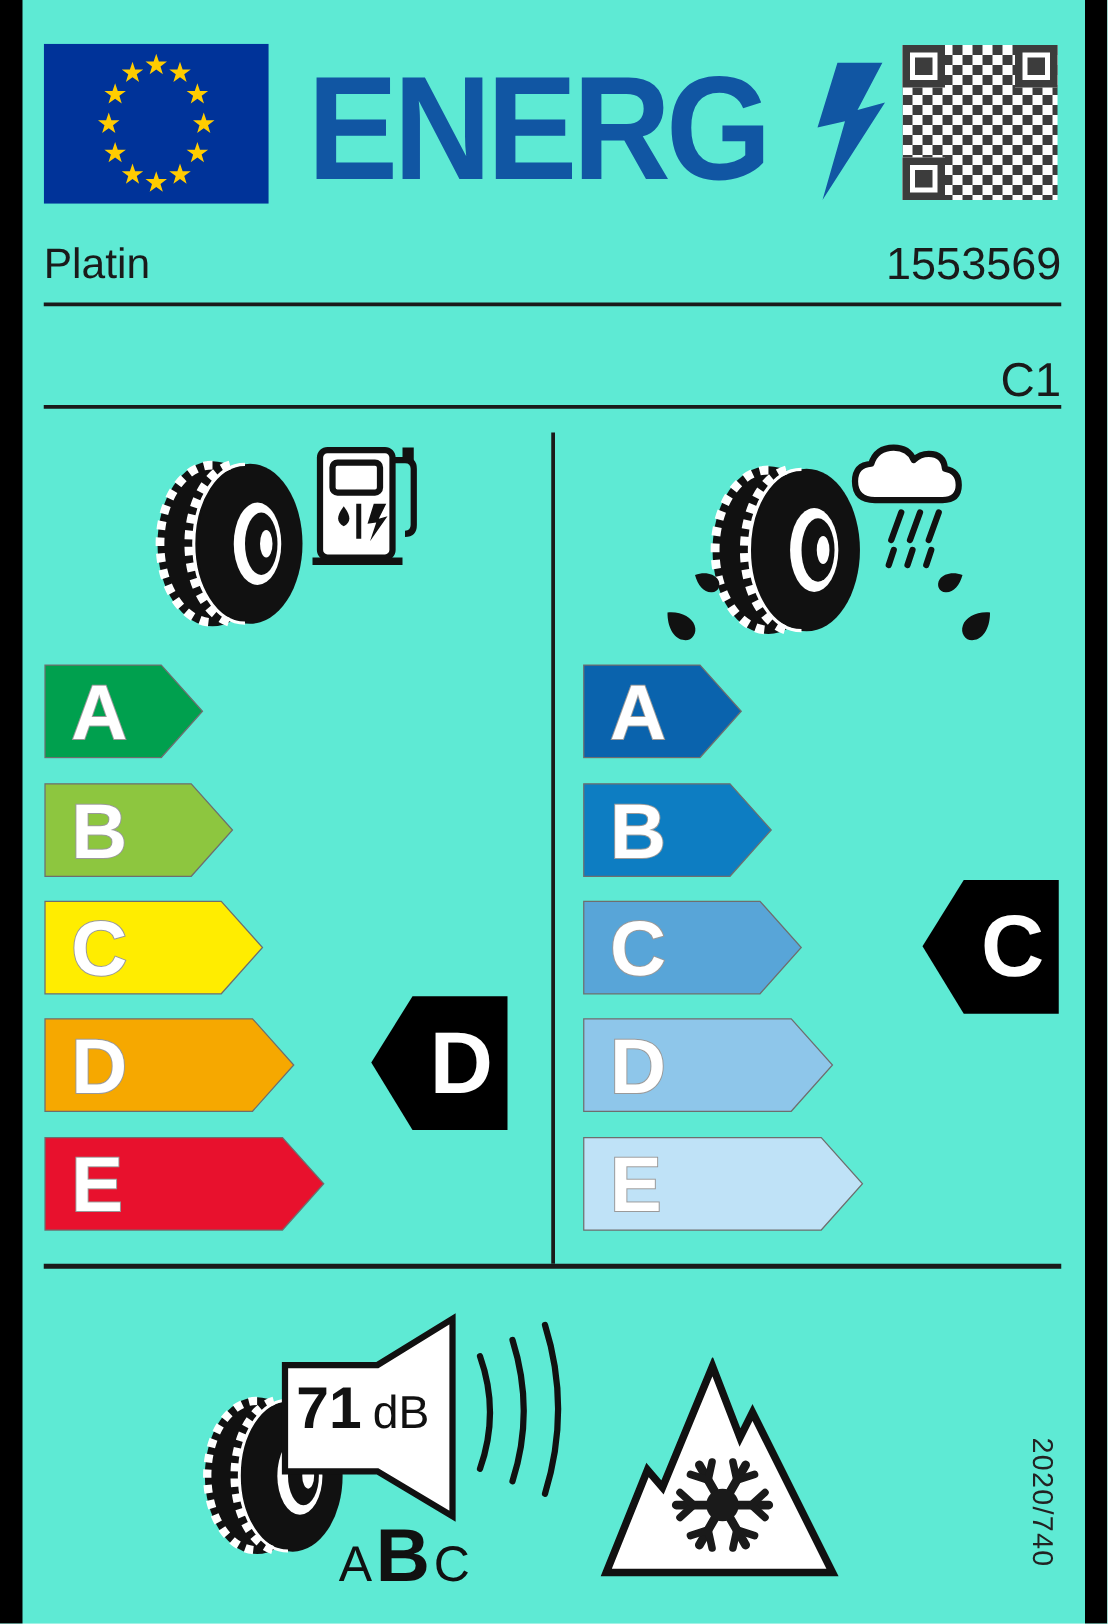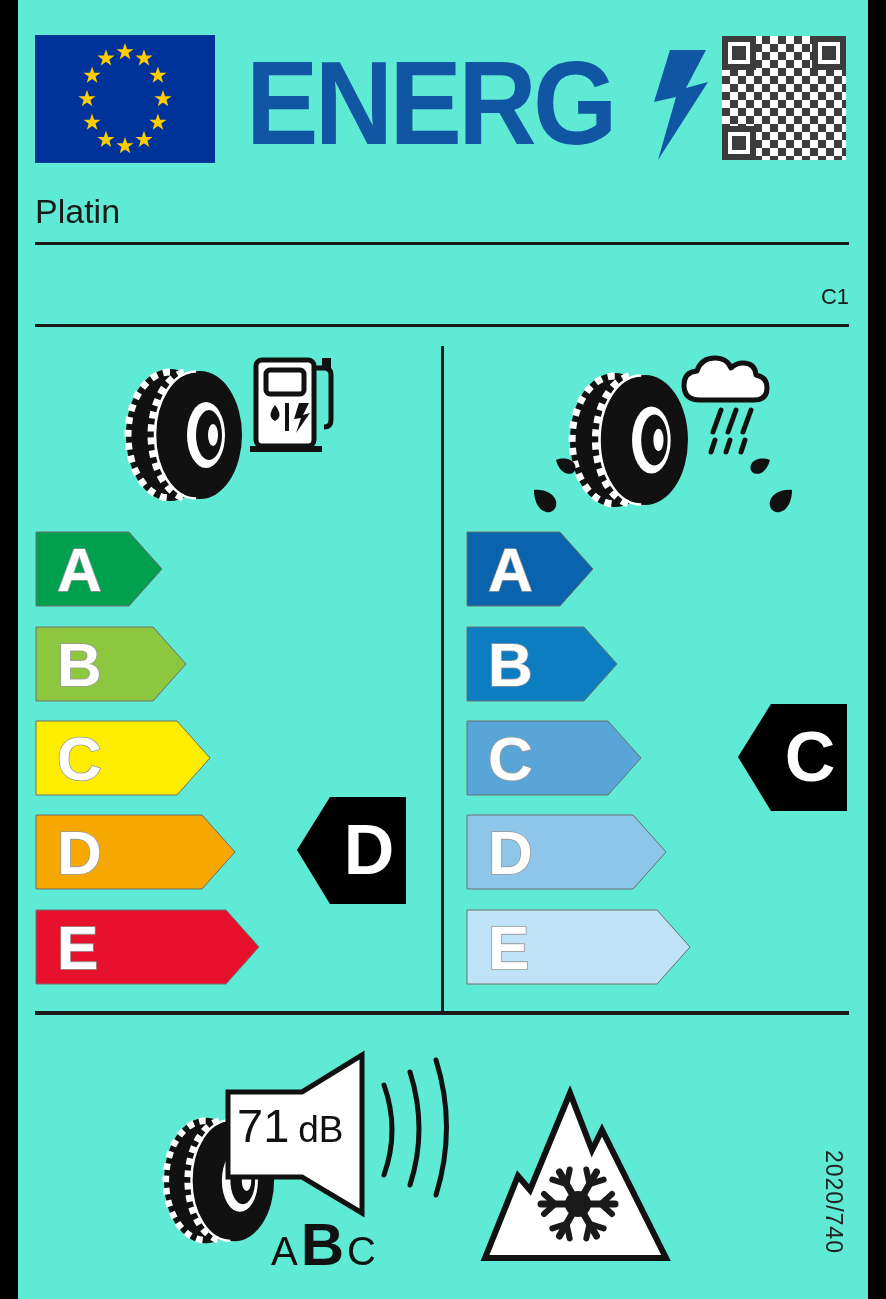--- a/index.html
+++ b/index.html
@@ -13,29 +13,29 @@
              letter-spacing:-4px;line-height:1;transform:scaleX(.92);transform-origin:left top;}
   .qr{position:absolute;left:722px;top:36px;width:124px;height:124px;
       background:repeating-conic-gradient(#3c3c3c 0% 25%, #fff 0% 50%) 0 0 / 16px 16px;}
   .finder{position:absolute;width:22px;height:22px;border:6px solid #3c3c3c;background:#fff;}
   .finder::before{content:"";position:absolute;left:4px;top:4px;width:14px;height:14px;background:#3c3c3c;}
   .f-tl{left:0;top:0}.f-tr{right:0;top:0}.f-bl{left:0;bottom:0}
   
   .brand{position:absolute;left:35px;top:192px;font-size:34px;font-weight:normal;color:#1a1a1a;}
   .artnum{position:absolute;right:37px;top:190px;font-size:36px;color:#1a1a1a;}
   .size{position:absolute;left:35px;top:272px;font-size:42px;color:#1a1a1a;}
-  .tclass{position:absolute;right:37px;top:284px;font-size:22px;color:#1a1a1a;}
+  .tclass{position:absolute;right:37px;top:284px;font-size:38px;color:#1a1a1a;}
   
   .bar{position:absolute;}
   .bar-letter{font:700 62px "Liberation Sans",sans-serif;fill:#fff;stroke:#9a9a9a;
               stroke-width:1.6px;paint-order:stroke;}
   .badge-letter{font:700 70px "Liberation Sans",sans-serif;fill:#fff;text-anchor:middle;}
   
   .db-text{position:absolute;left:237px;top:1098px;display:flex;align-items:baseline;gap:9px;color:#111;}
-  .db-val{font-size:47px;font-weight:normal;}
+  .db-val{font-size:47px;font-weight:bold;}
   .db-unit{font-size:37px;}
   .abc{position:absolute;left:271px;top:1210px;display:flex;align-items:baseline;
        letter-spacing:3px;color:#111;}
   .abc .n-a,.abc .n-c{font-size:40px;}
   .abc .n-b{font-size:60px;font-weight:bold;}
   .reg{position:absolute;left:820px;top:1150px;height:125px;font-size:23px;color:#222;
        writing-mode:vertical-rl;text-orientation:mixed;letter-spacing:1px;}
 </style>
 </head>
 <body>
@@ -81,20 +81,21 @@
     <polygon points="20,0 56,0 36,38 58,32 8,110 26,47 4,52" fill="#1156a3"></polygon>
   </svg>
 
   <div class="qr">
     <div class="finder f-tl"></div>
     <div class="finder f-tr"></div>
     <div class="finder f-bl"></div>
   </div>
 
   <div class="brand">Platin</div>
+  <div class="artnum">1553569</div>
   <div class="hr" style="left:35px;top:242px;width:814px;height:3px"></div>
 
   <div class="tclass">C1</div>
   <div class="hr" style="left:35px;top:324px;width:814px;height:3px"></div>
 
   <div class="hr" style="left:441px;top:346px;width:3px;height:665px"></div>
 
   <svg class="abs" style="left:120px;top:344px" width="235" height="172" viewBox="0 0 235 172">
     <use href="#tire" x="4" y="20" width="120" height="142"></use>
     <g transform="translate(134,4)" stroke="#111" fill="none" stroke-width="5">

